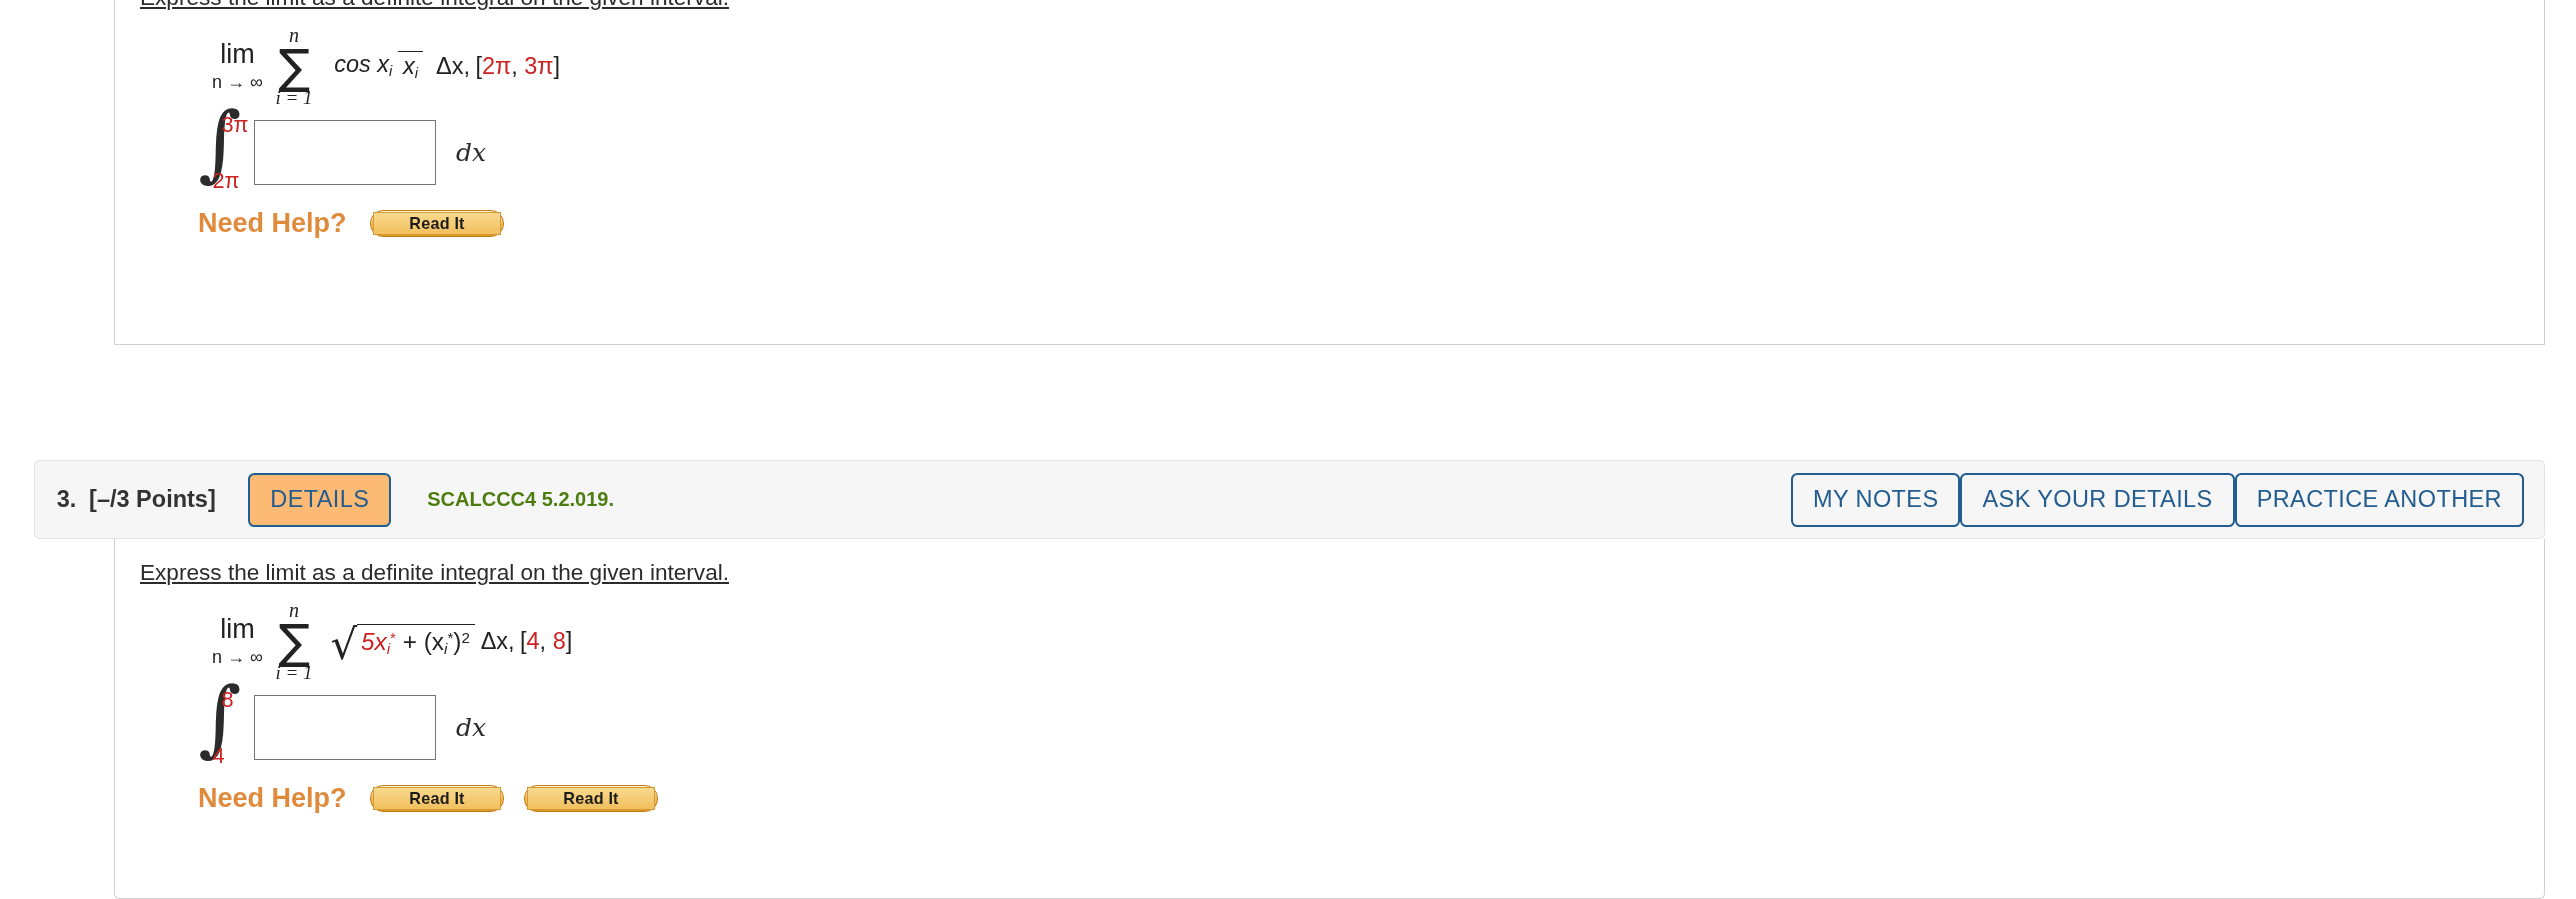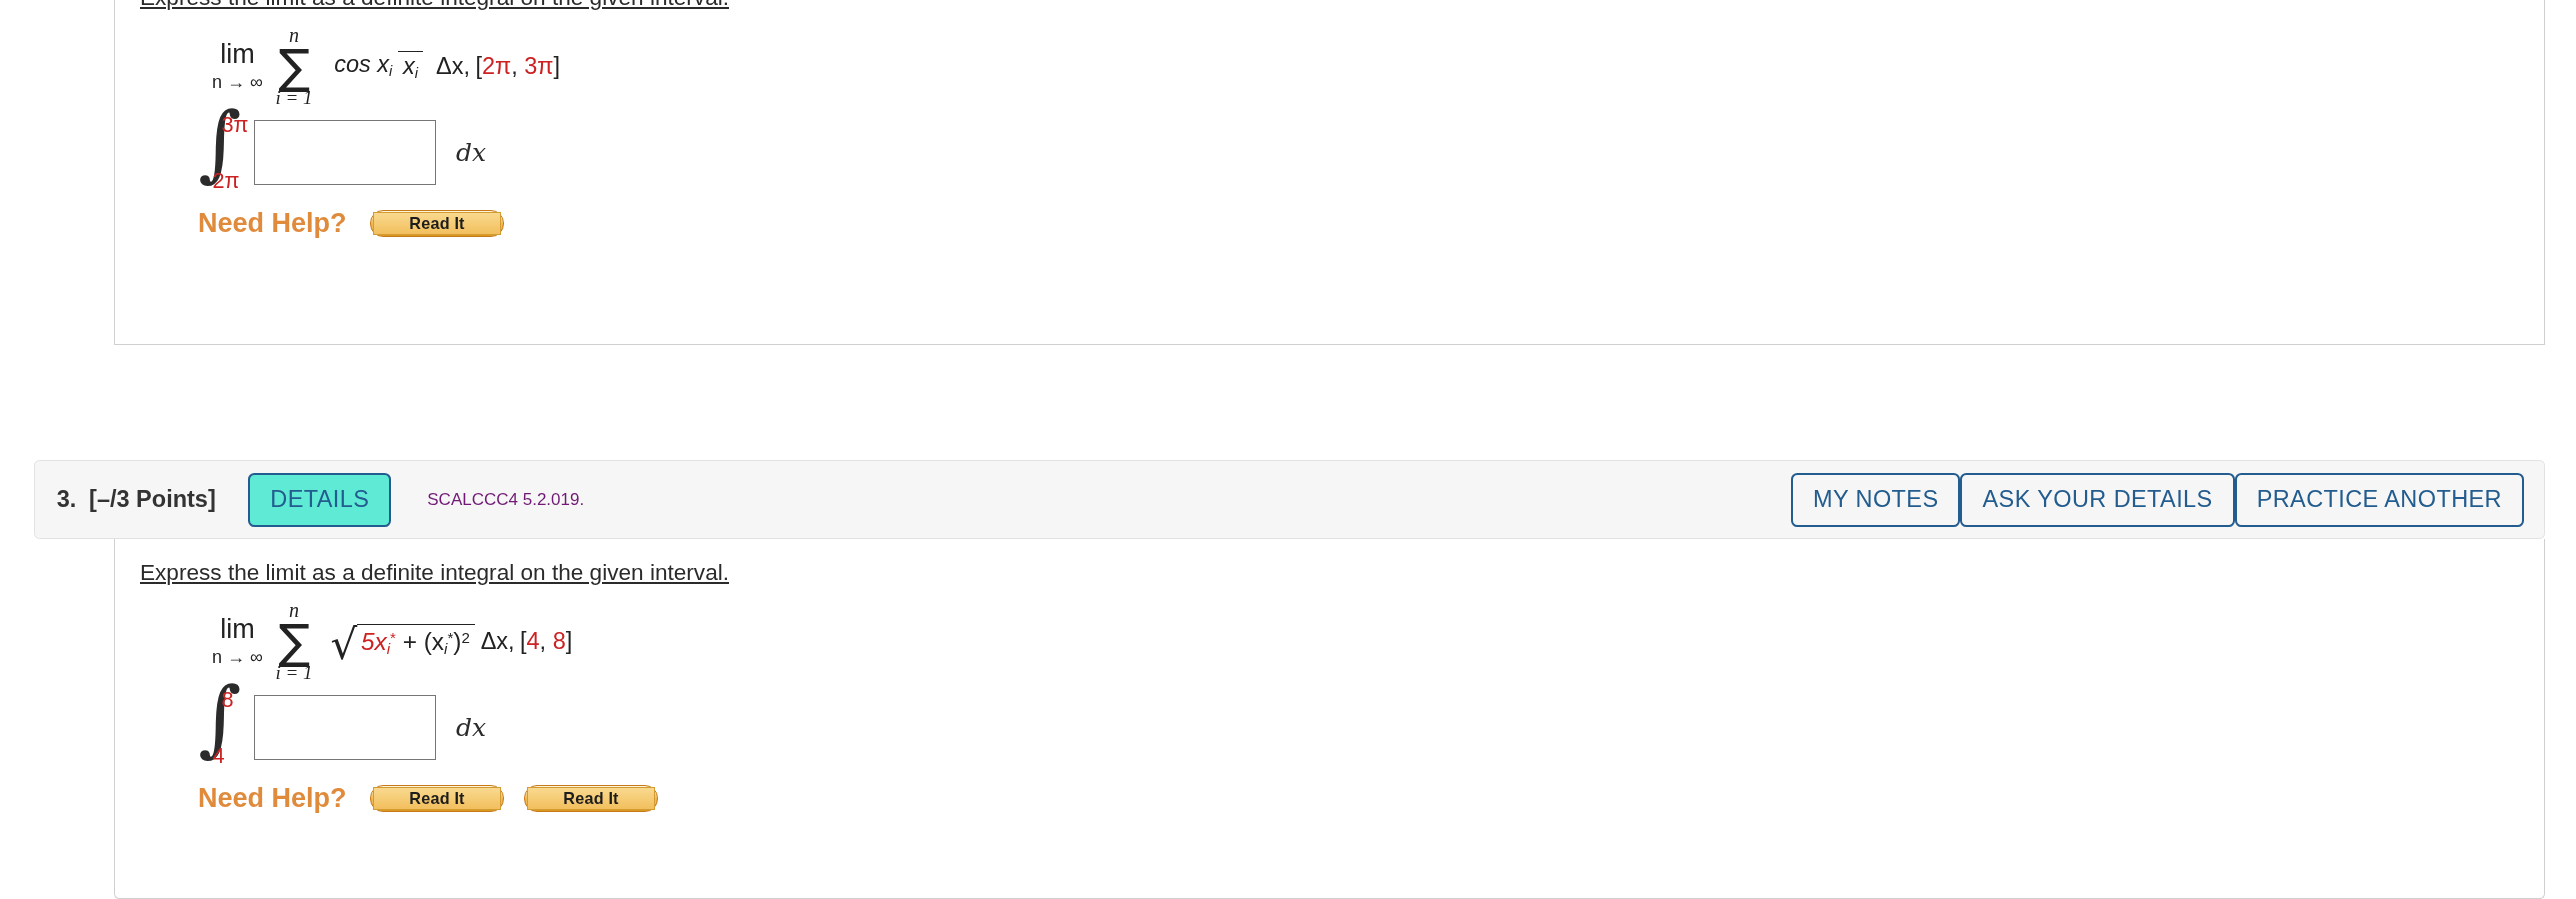--- a/index.html
+++ b/index.html
@@ -26,34 +26,34 @@
     letter-spacing:0.1px;white-space:nowrap;
   }
   .points{
     font-size:23.5px;font-weight:bold;color:#333333;
     margin-left:12.6px;white-space:nowrap;
   }
   .btn-outline{
     box-sizing:border-box;
     border:2.7px solid #235c8e;
     border-radius:6.3px;
-    background:#5eead4;
+    background:#fdba74;
     color:#235c8e;
     font-size:23.5px;
     font-weight:500;
     letter-spacing:0.4px;
     height:54px;
     padding:0 20px;
     display:flex;align-items:center;justify-content:center;
     cursor:pointer;
     white-space:nowrap;
   }
   .details-btn{margin-left:32.5px;}
   .qcode{
-    font-size:17px;font-weight:normal;color:#701a75;
+    font-size:20px;font-weight:bold;color:#4d7c0f;
     margin-left:36px;white-space:nowrap;
   }
   .header-spacer{flex:1 1 auto;}
   .header-right{display:flex;align-items:center;}
   .header-right .btn-outline{background:#f6f6f6;}
 
   
   .card-body{
     box-sizing:border-box;
     position:relative;

